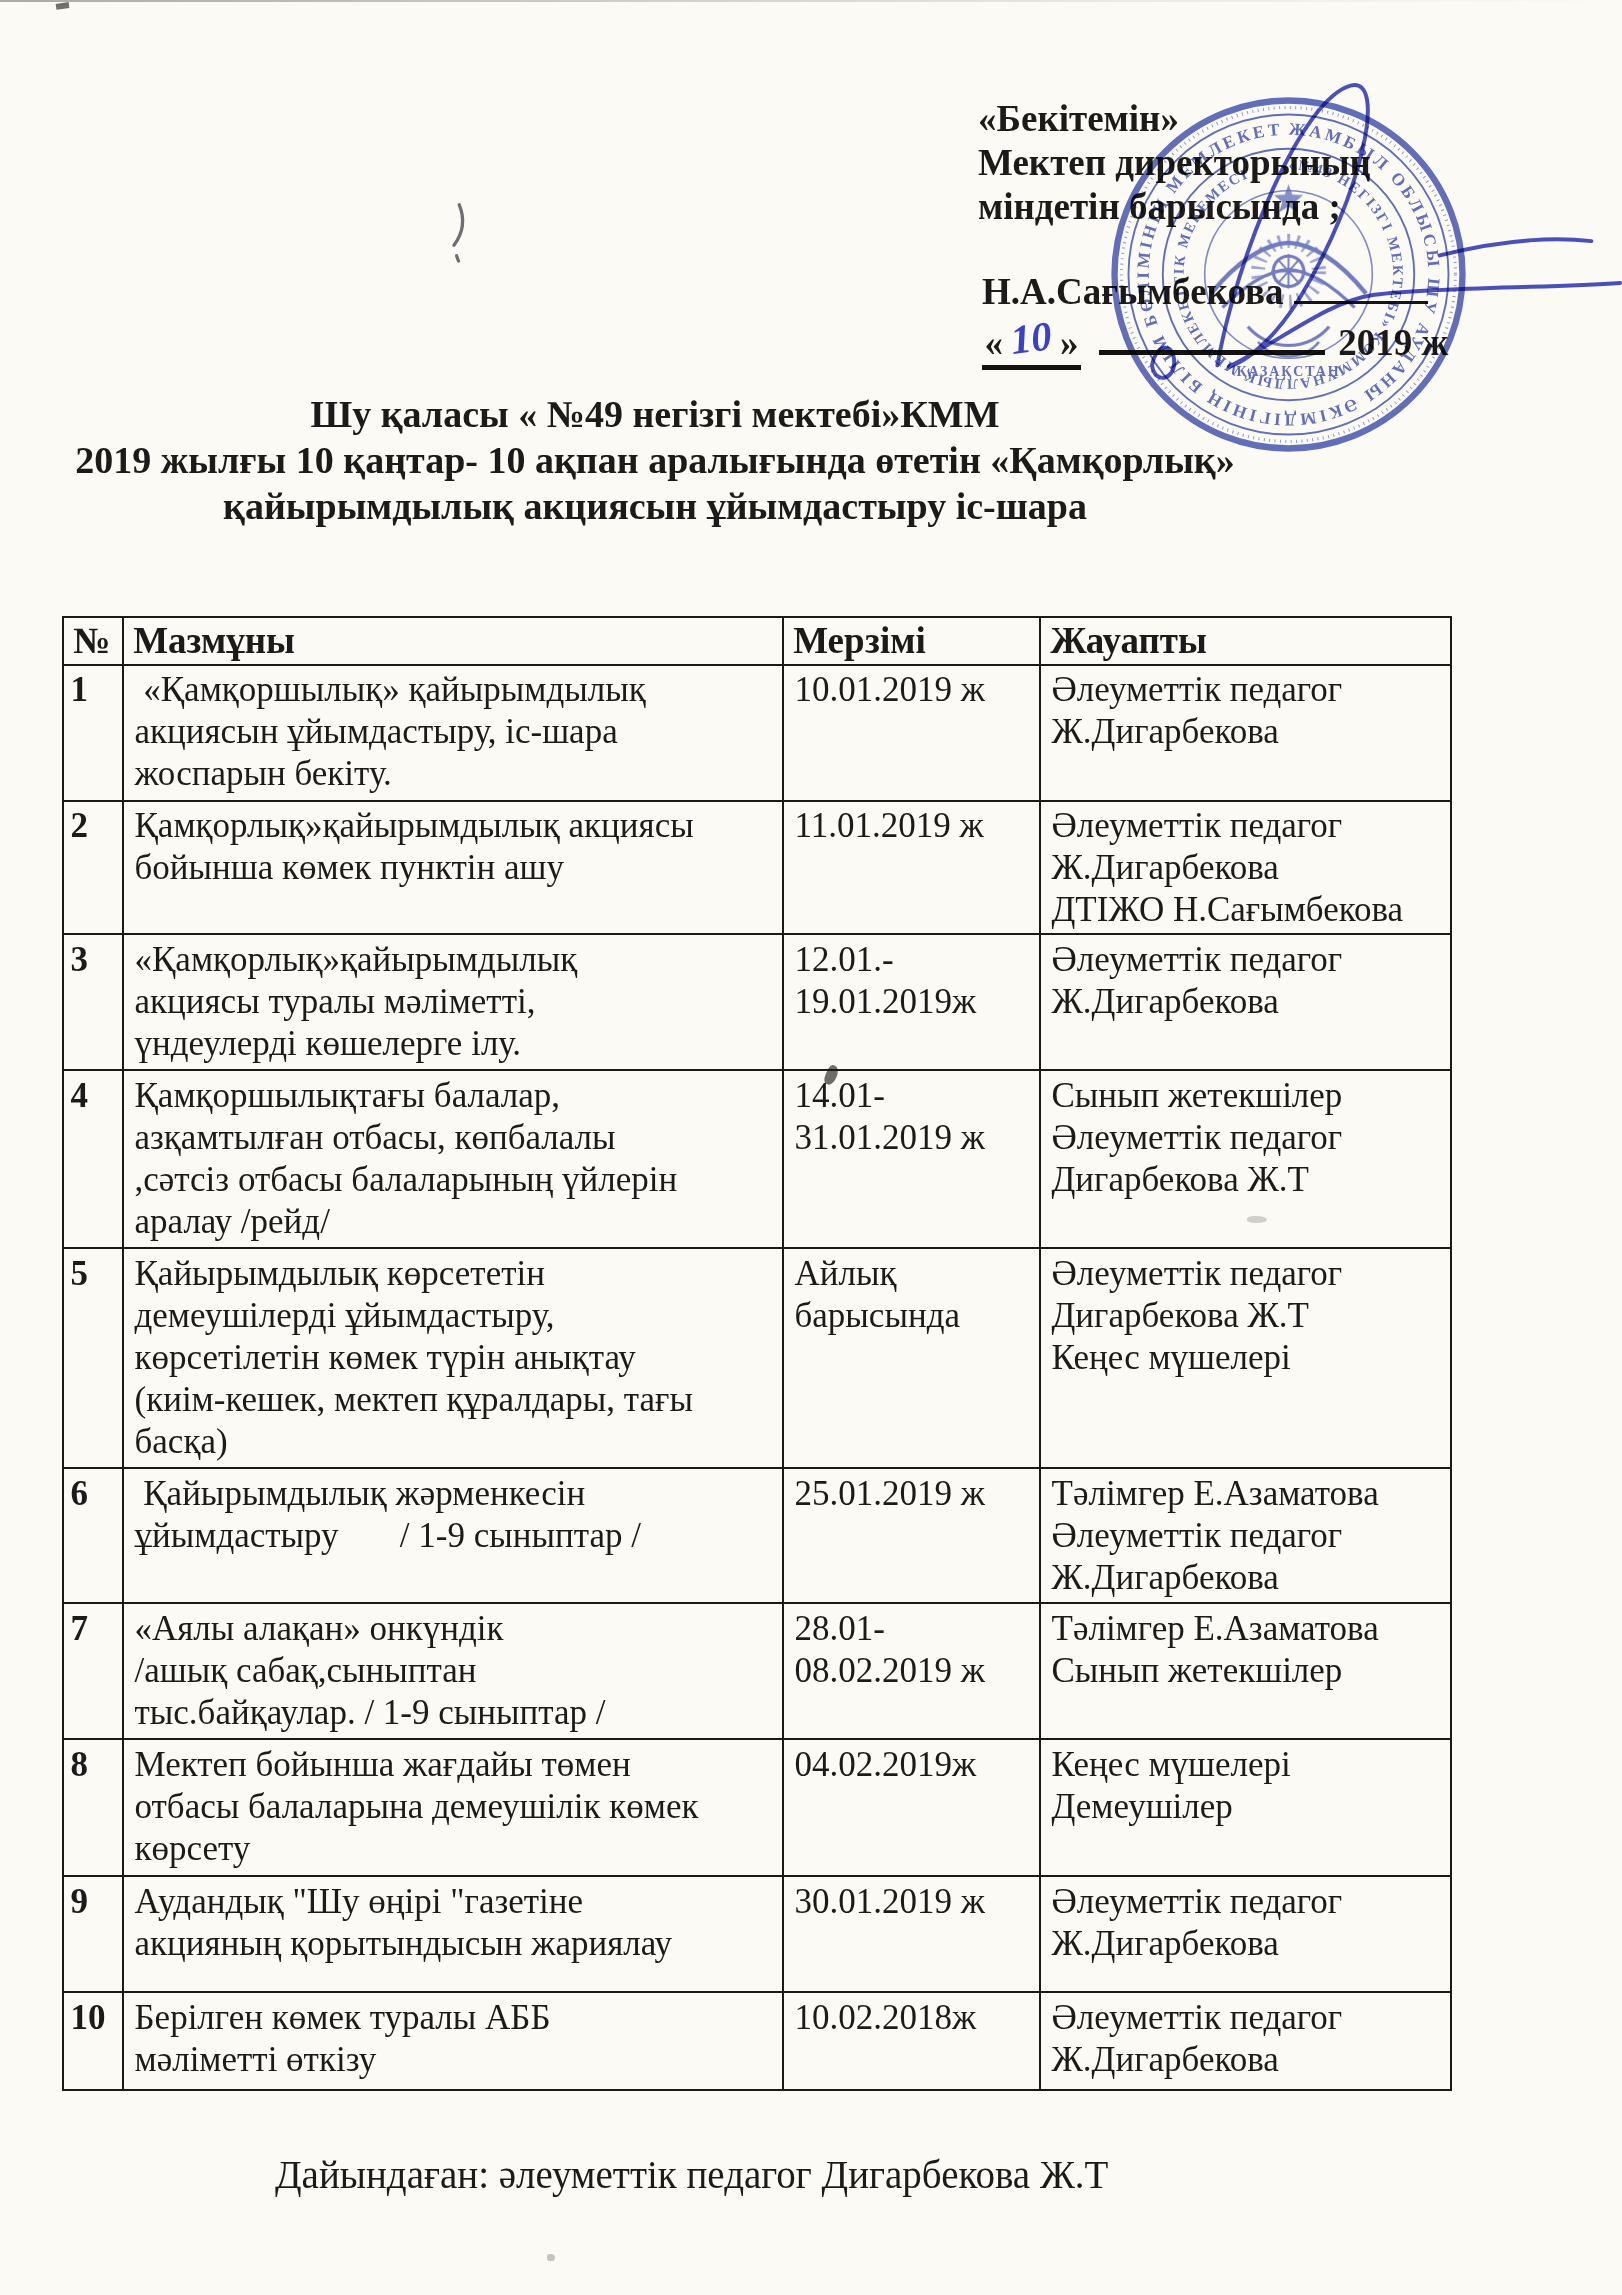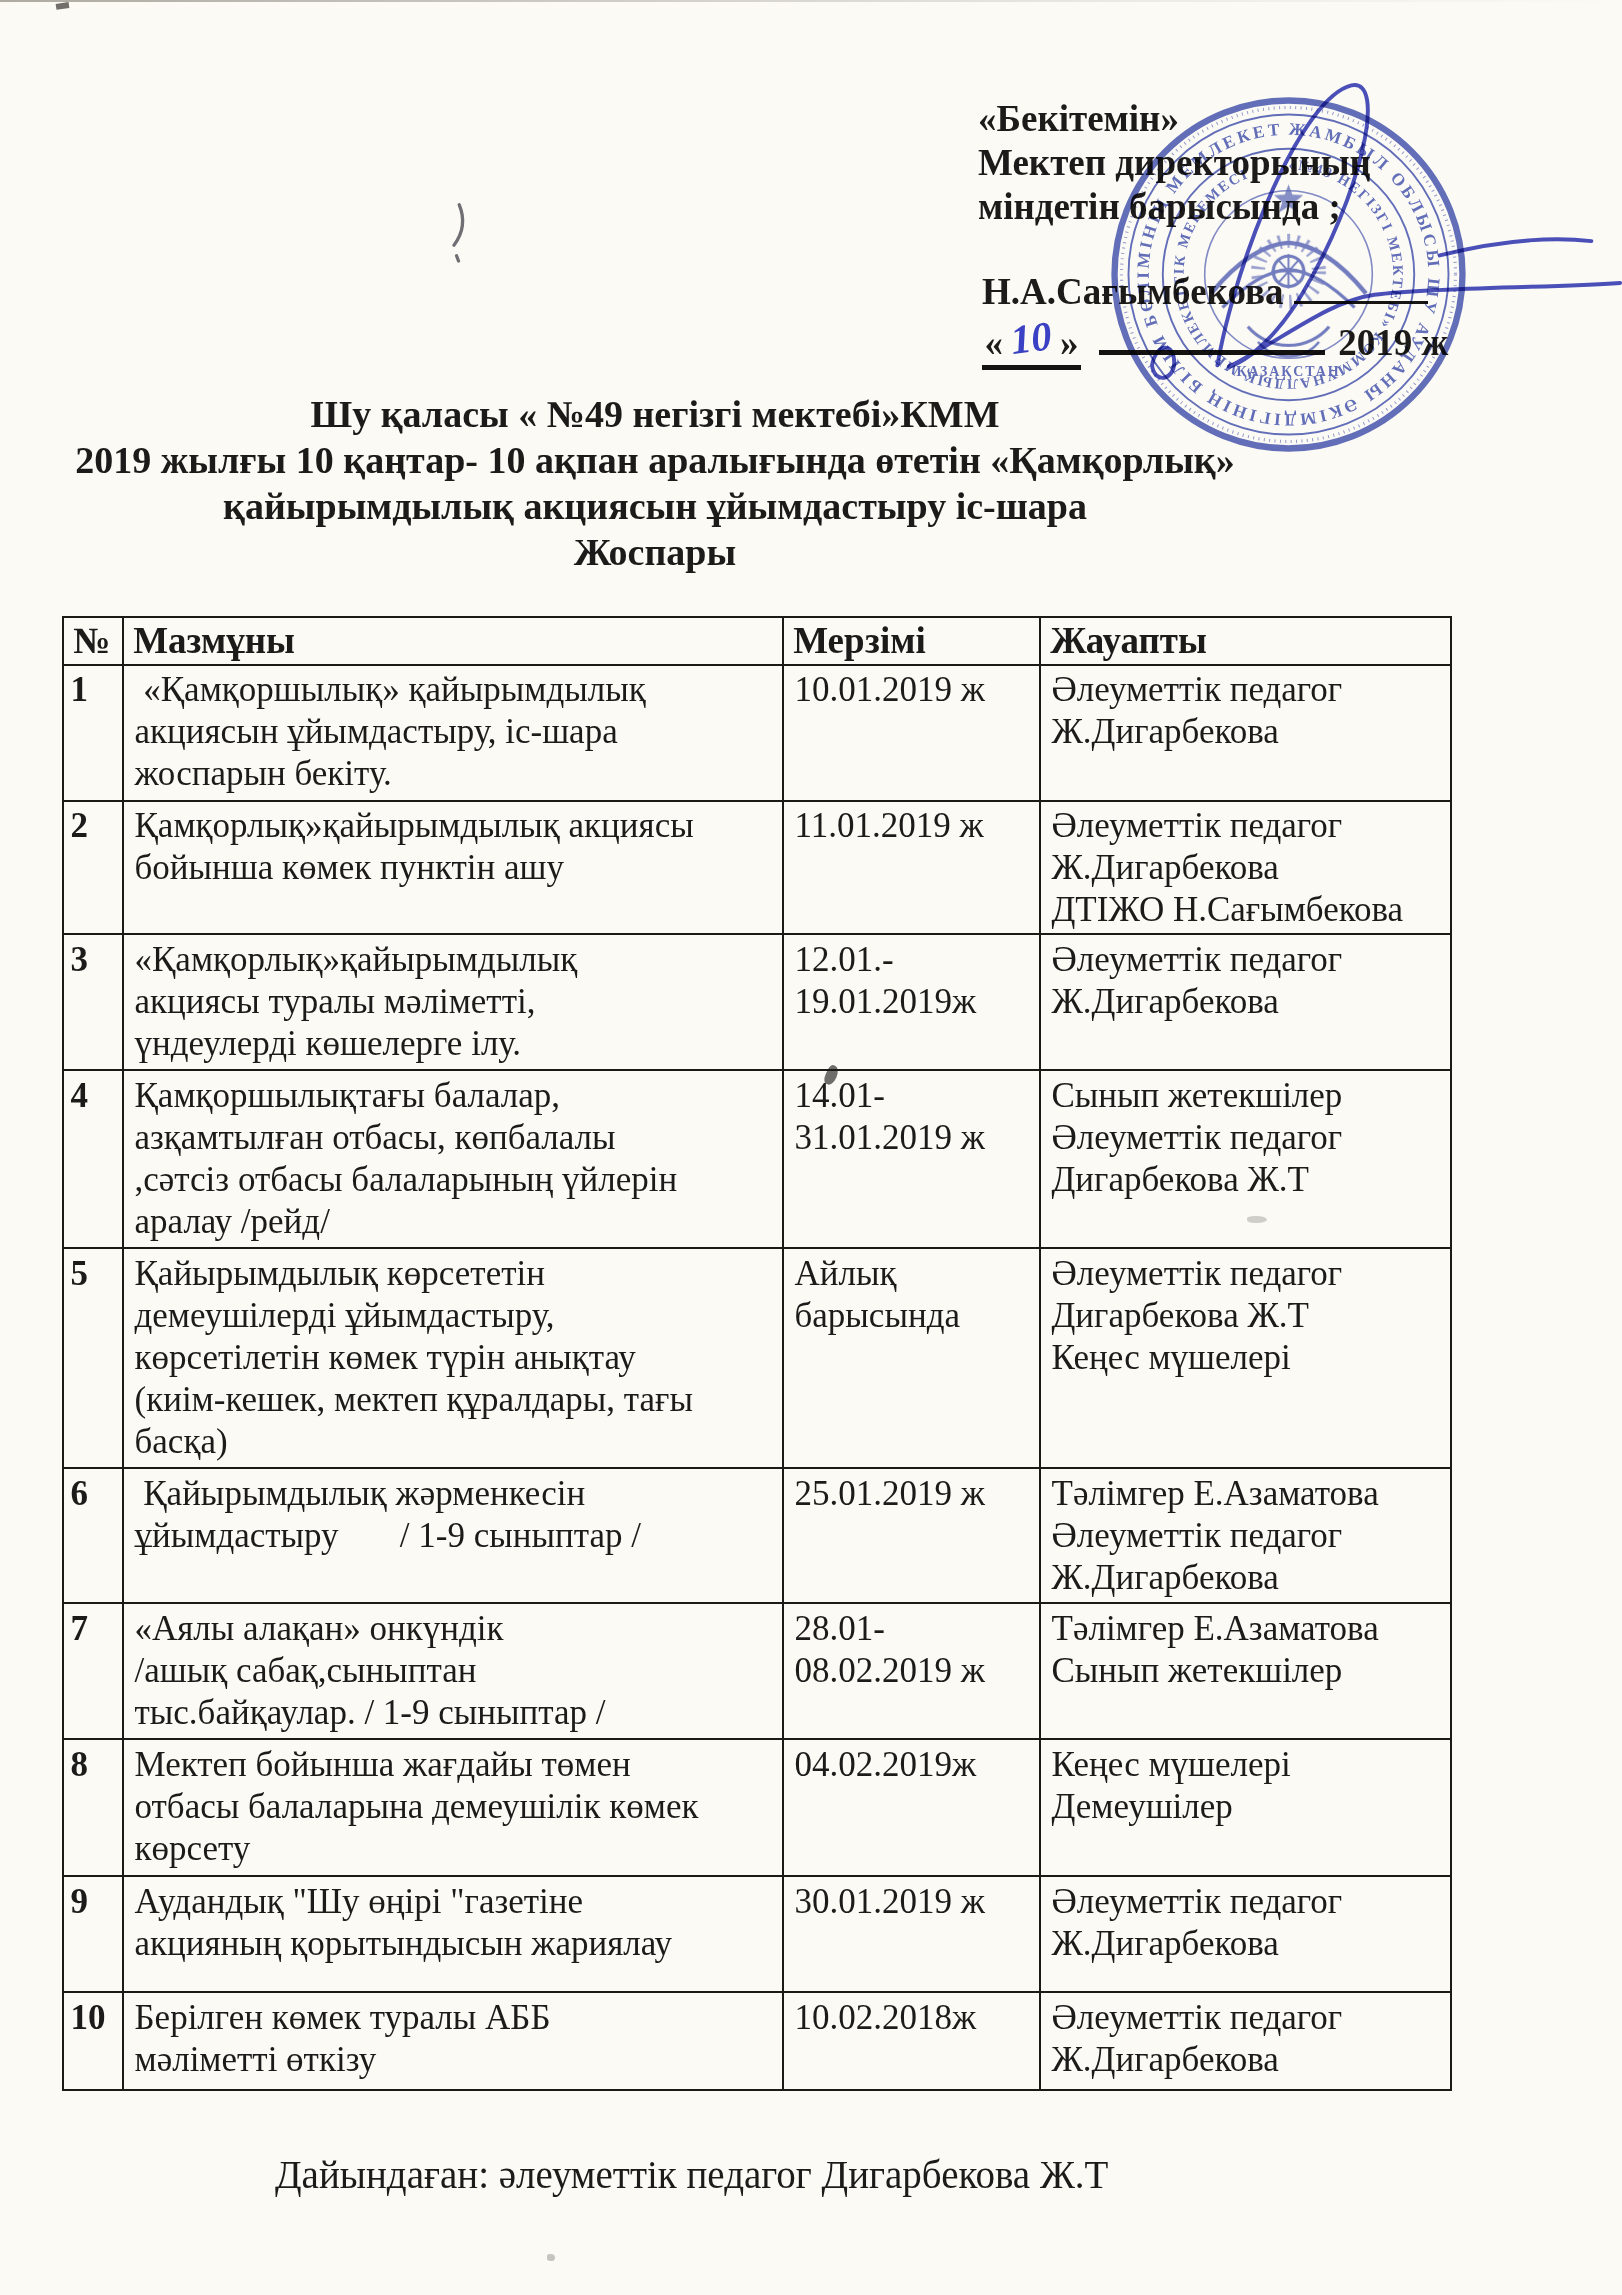--- a/index.html
+++ b/index.html
@@ -123,21 +123,20 @@
       <path d="M318,472 C400,430 470,372 540,362 C640,350 800,352 916,344"></path>
       <path d="M640,302 C720,282 800,272 872,280"></path>
       <path d="M200,470 c6,-34 34,-36 34,-4 c0,26 -30,34 -34,4"></path>
     </g>
   </svg>
 
   <div class="doc-title">
     <div>Шу қаласы « №49 негізгі мектебі»КММ</div>
     <div>2019  жылғы 10 қаңтар- 10 ақпан  аралығында  өтетін «Қамқорлық»</div>
     <div>қайырымдылық акциясын ұйымдастыру іс-шара</div>
-    <div>Жоспары</div>
   </div>
 
   <table class="plan">
     <colgroup>
         <col class="c-num">
         <col class="c-content">
         <col class="c-term">
         <col class="c-resp">
       </colgroup>
     <tbody>

